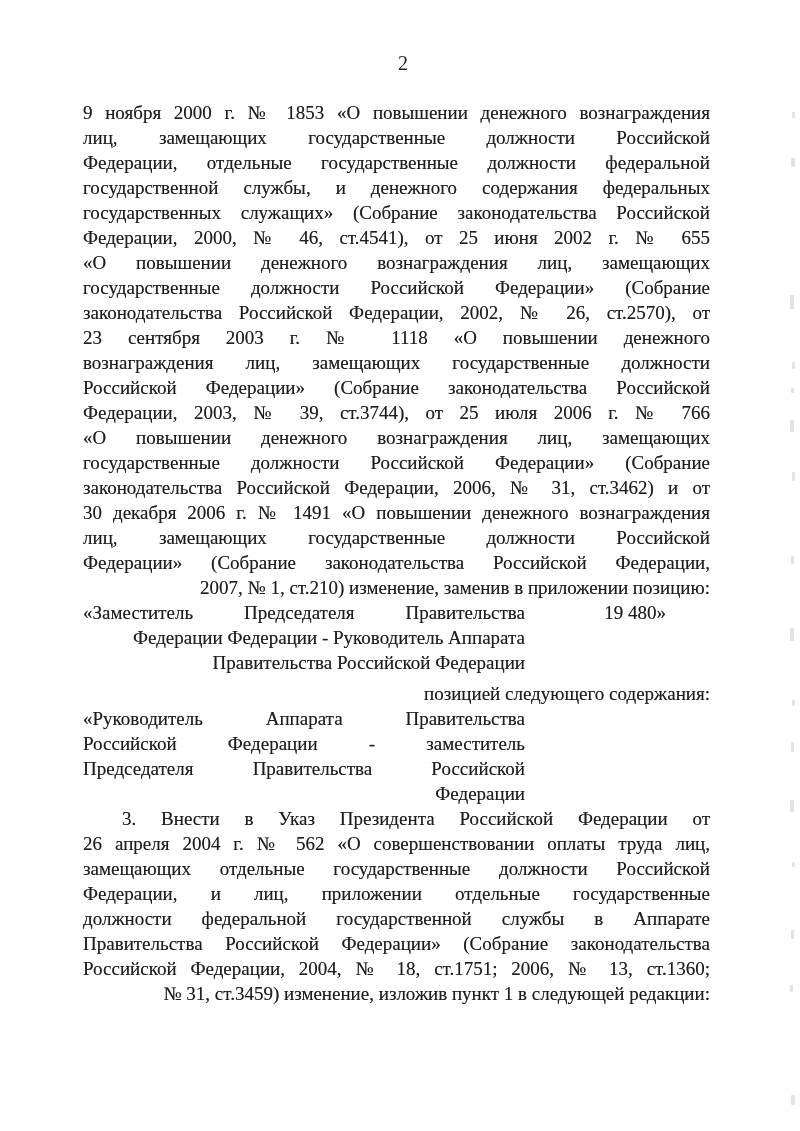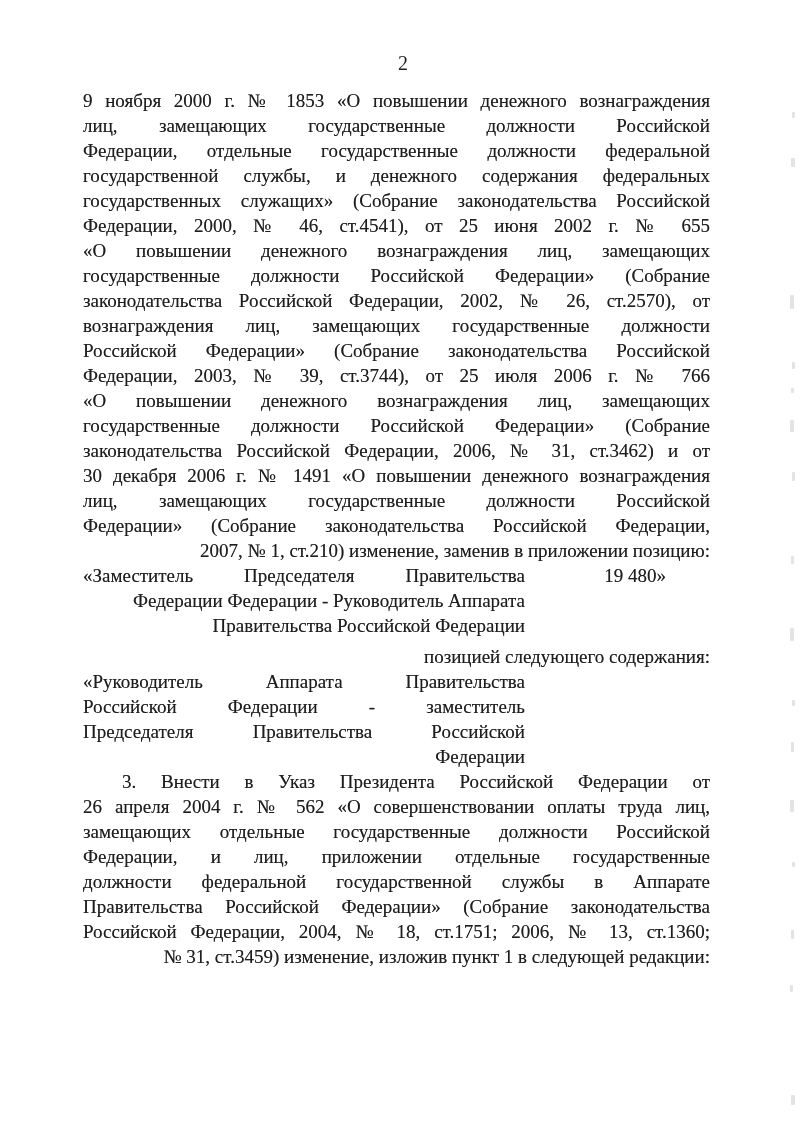--- a/index.html
+++ b/index.html
@@ -19,21 +19,21 @@
     position: absolute;
     top: 51px;
     left: 83px;
     width: 640px;
     text-align: center;
     font-size: 20px;
     line-height: 24px;
   }
   .text-block {
     position: absolute;
-    top: 88px;
+    top: 100px;
     left: 83px;
     width: 627px;
   }
   .line {
     font-size: 19px;
     line-height: 25px;
     text-align: right;
     white-space: normal;
     text-shadow: 0 0 0.5px rgba(30,30,30,0.55);
   }
@@ -83,20 +83,21 @@
     <div class="para">
       <div class="line jl">9 ноября 2000 г. № 1853 «О повышении денежного вознаграждения</div>
       <div class="line jl">лиц, замещающих государственные должности Российской</div>
       <div class="line jl">Федерации, отдельные государственные должности федеральной</div>
       <div class="line jl">государственной службы, и денежного содержания федеральных</div>
       <div class="line jl">государственных служащих» (Собрание законодательства Российской</div>
       <div class="line jl">Федерации, 2000, № 46, ст.4541), от 25 июня 2002 г. № 655</div>
       <div class="line jl">«О повышении денежного вознаграждения лиц, замещающих</div>
       <div class="line jl">государственные должности Российской Федерации» (Собрание</div>
       <div class="line jl">законодательства Российской Федерации, 2002, № 26, ст.2570), от</div>
+      <div class="line jl">23 сентября 2003 г. № 1118 «О повышении денежного</div>
       <div class="line jl">вознаграждения лиц, замещающих государственные должности</div>
       <div class="line jl">Российской Федерации» (Собрание законодательства Российской</div>
       <div class="line jl">Федерации, 2003, № 39, ст.3744), от 25 июля 2006 г. № 766</div>
       <div class="line jl">«О повышении денежного вознаграждения лиц, замещающих</div>
       <div class="line jl">государственные должности Российской Федерации» (Собрание</div>
       <div class="line jl">законодательства Российской Федерации, 2006, № 31, ст.3462) и от</div>
       <div class="line jl">30 декабря 2006 г. № 1491 «О повышении денежного вознаграждения</div>
       <div class="line jl">лиц, замещающих государственные должности Российской</div>
       <div class="line jl">Федерации» (Собрание законодательства Российской Федерации,</div>
       <div class="line">2007, № 1, ст.210) изменение, заменив в приложении позицию:</div>

